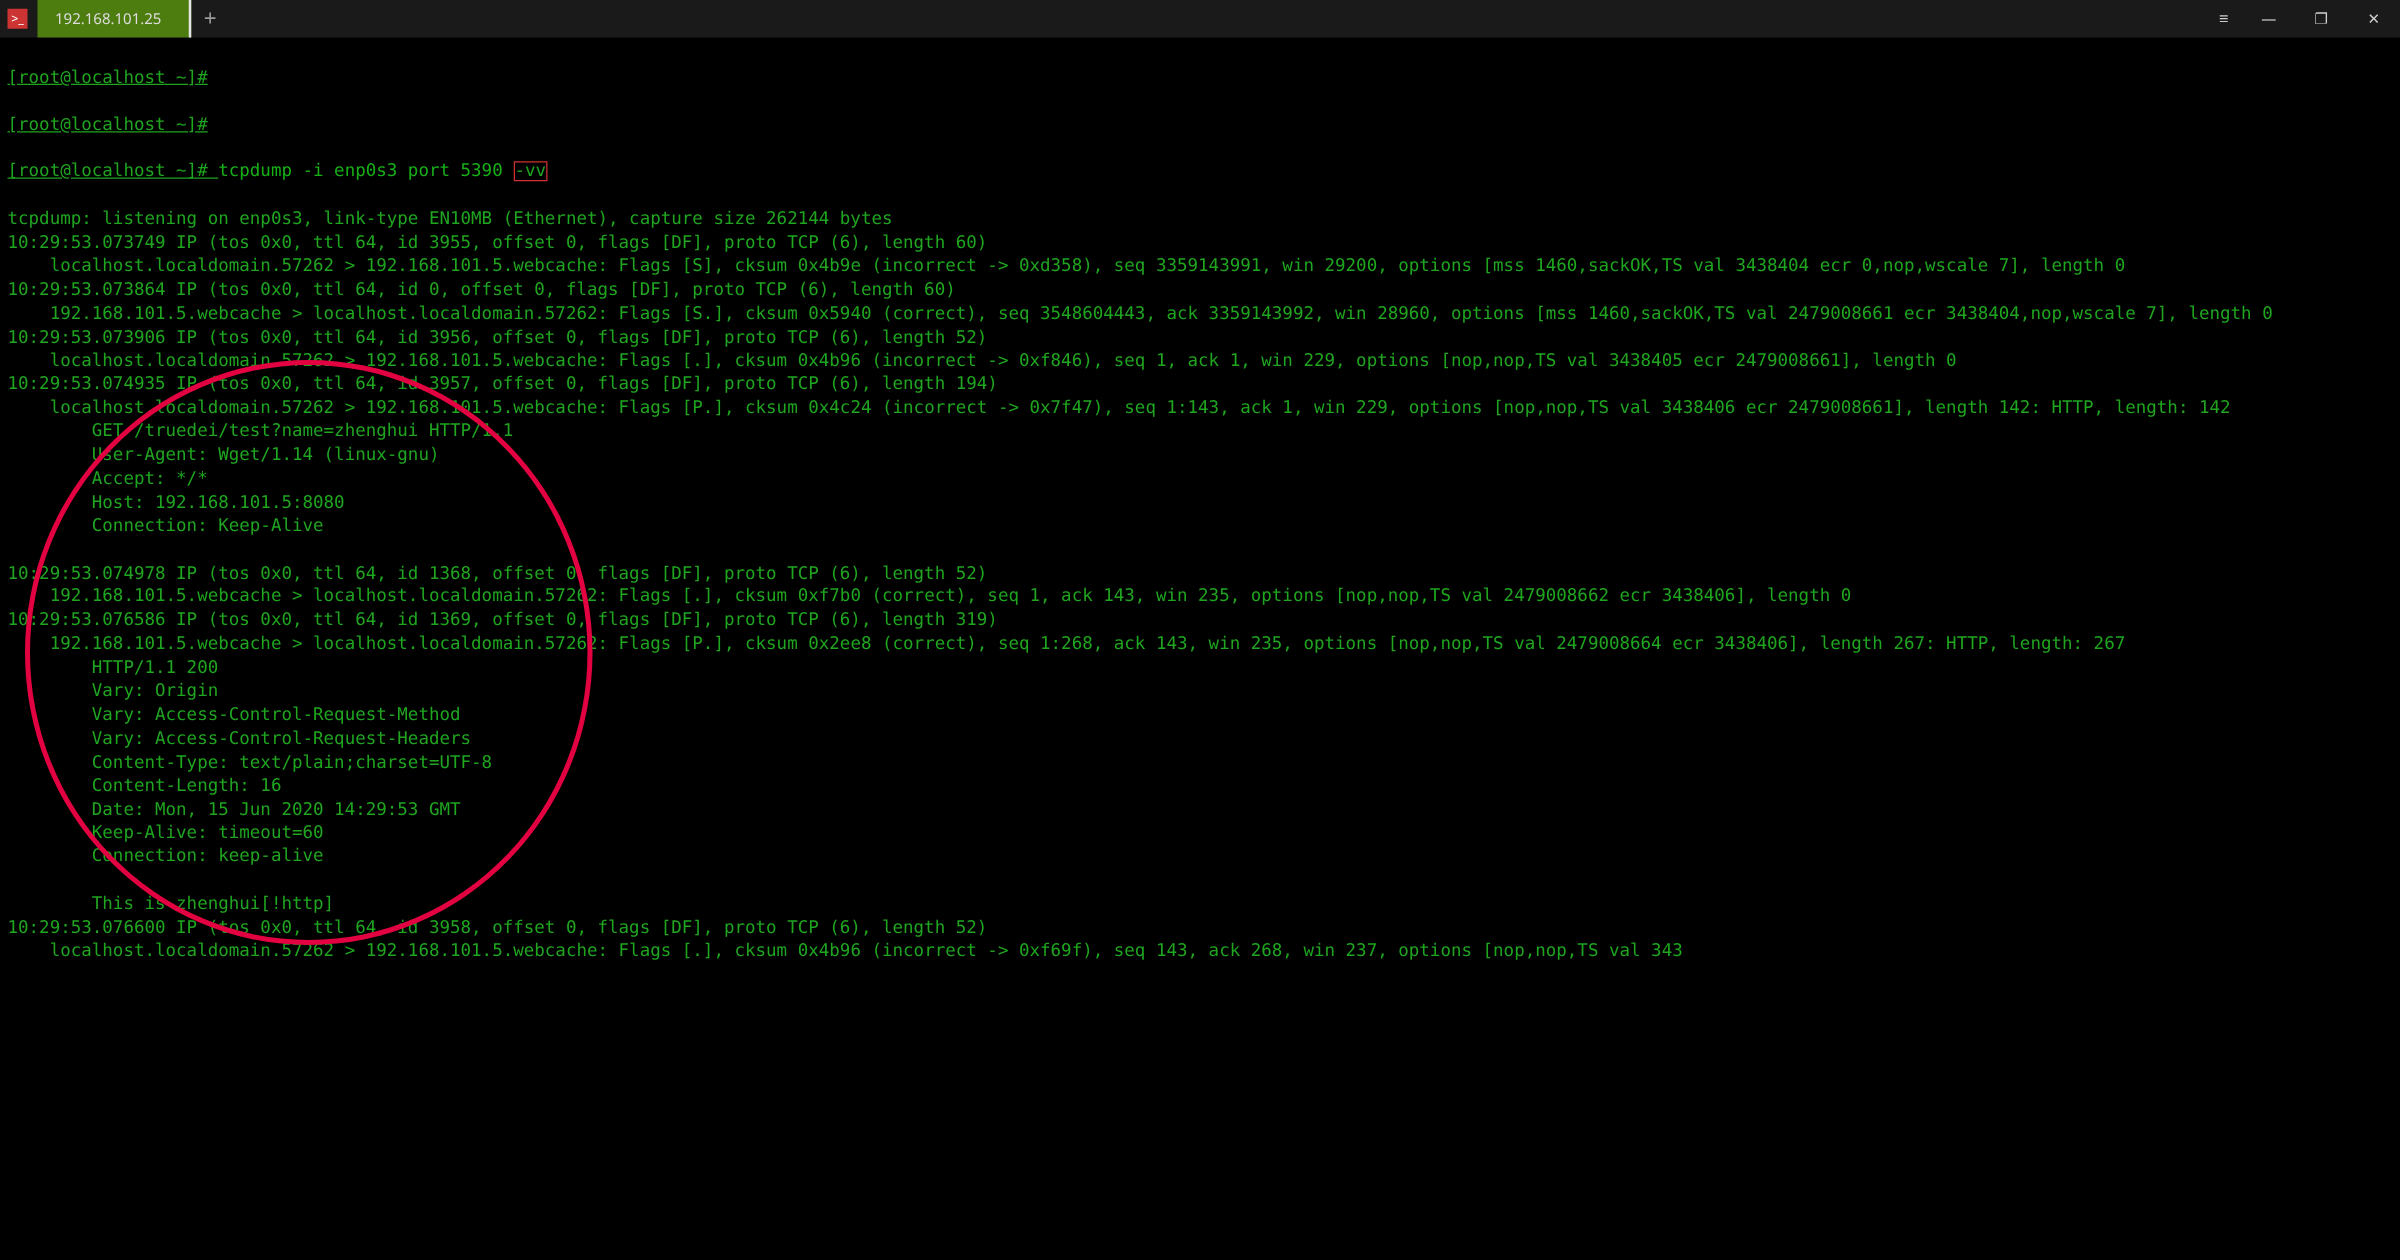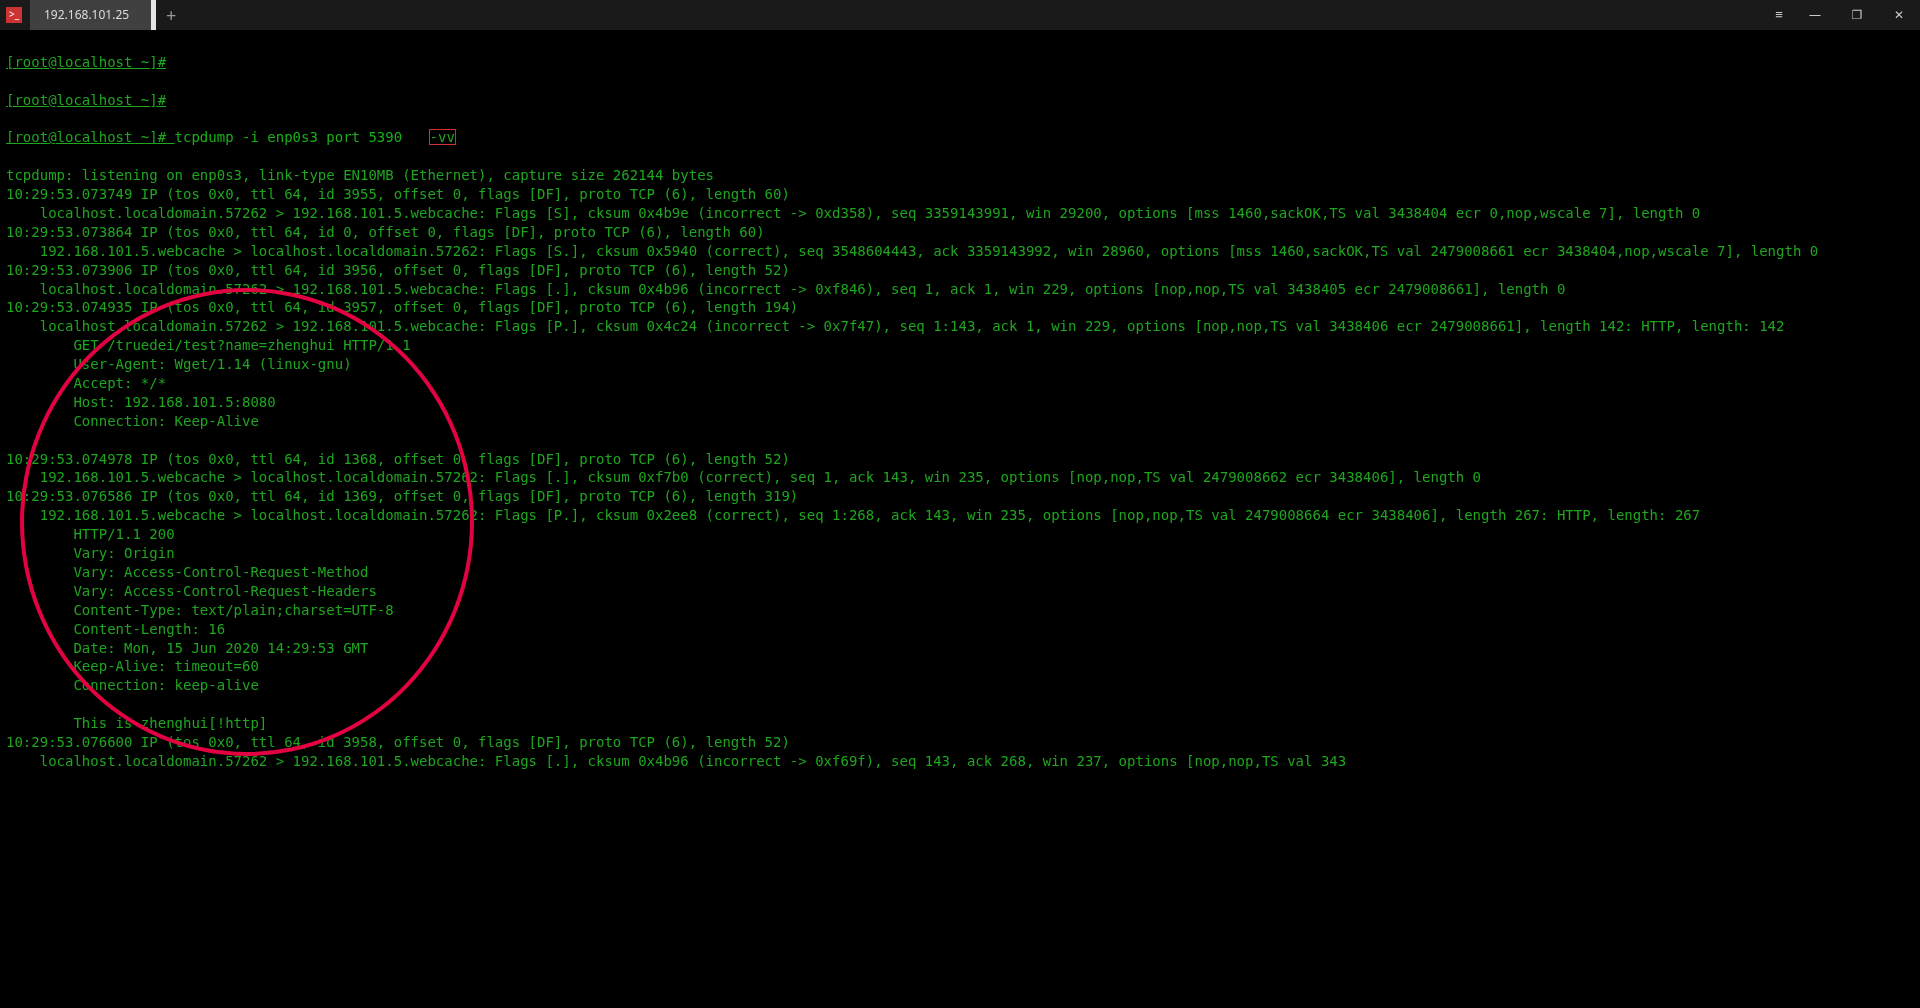--- a/index.html
+++ b/index.html
@@ -23,25 +23,25 @@
       font-size: 12px;
     }
     .app-icon {
       width: 16px; height: 16px;
       background: #cc3333;
       margin: 0 8px 0 6px;
       display: flex; align-items: center; justify-content: center;
       color: white; font-size: 10px;
     }
     .tab {
-      background: #404040;
+      background: #4d7c0f;
       padding: 6px 22px 6px 14px;
       height: 30px;
       display: flex; align-items: center;
-      border-right: 5px solid #e5e5e5;
+      border-right: 2px solid #e5e5e5;
     }
     .tab-add {
       width: 30px; height: 30px;
       display: flex; align-items: center; justify-content: center;
       color: #999; font-size: 18px;
       cursor: pointer;
     }
     .titlebar-spacer { flex: 1; }
     .titlebar-icon {
       width: 30px; height: 30px;
@@ -60,21 +60,20 @@
       white-space: pre-wrap;
       word-break: break-all;
     }
     .prompt-line .userhost { color: #1fa51f; text-decoration: underline; }
     .prompt-line .cmd { color: #17b017; }
     .highlight-box {
       border: 1.5px solid #d03030;
       padding: 0 0;
       display: inline-block;
       line-height: 1;
-      margin-left: 18px;
     }
     .circle-annotation {
       position: absolute;
       left: 20px;
       top: 288px;
       width: 454px;
       height: 468px;
       border: 4px solid #e20241;
       border-radius: 50%;
       pointer-events: none;

